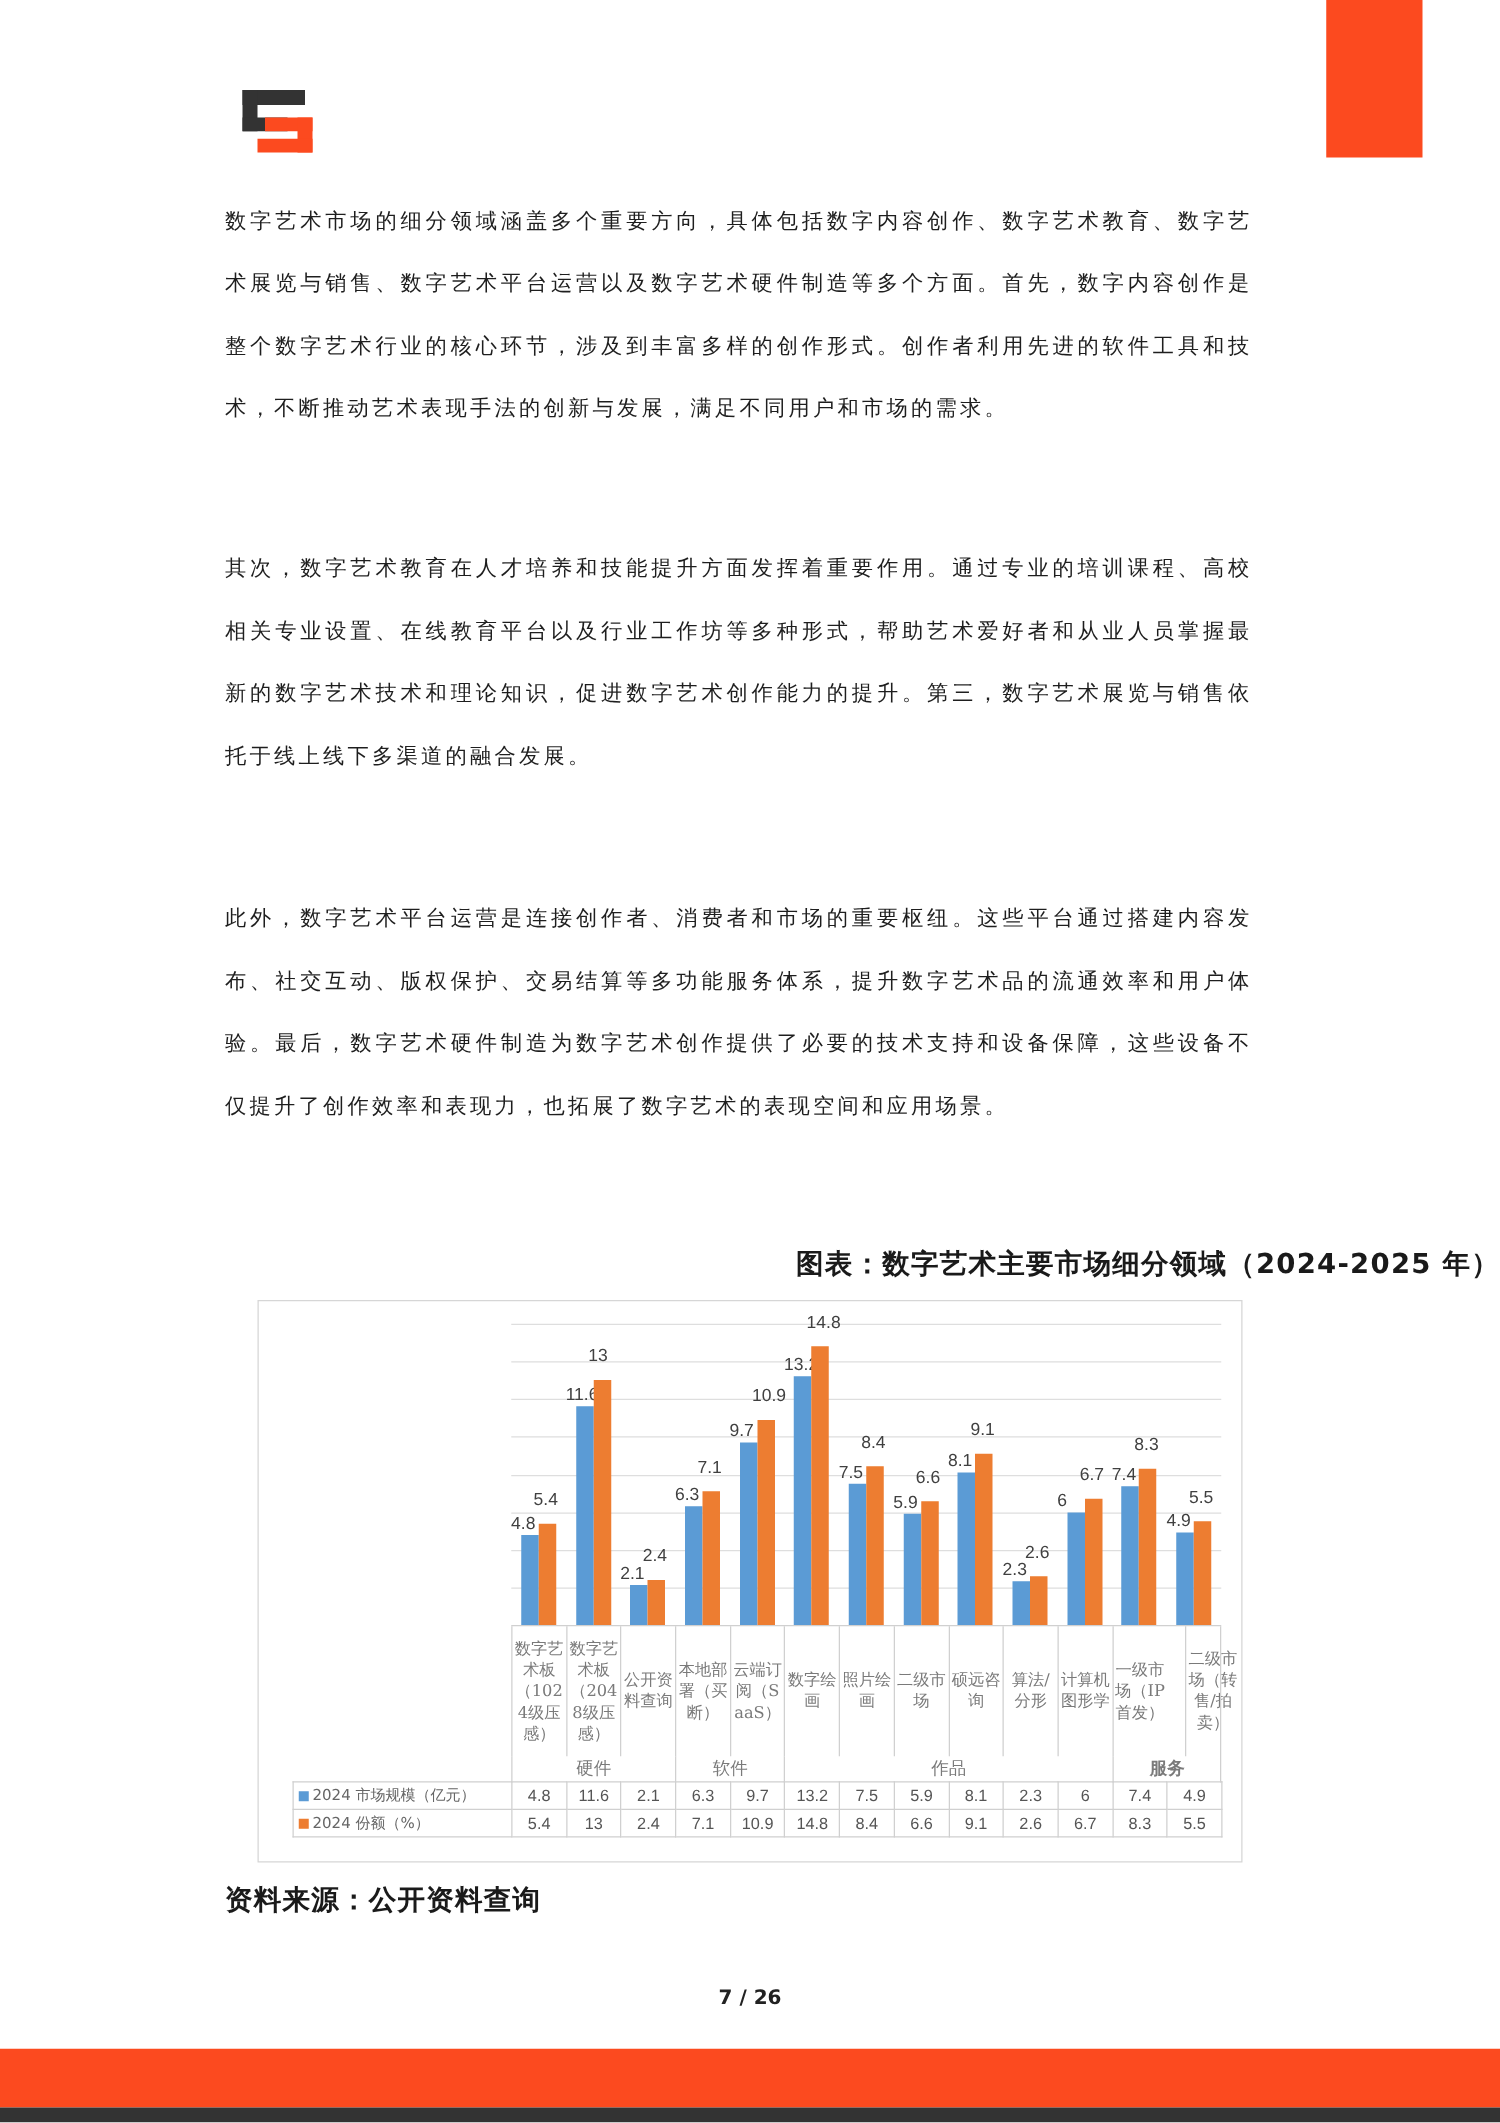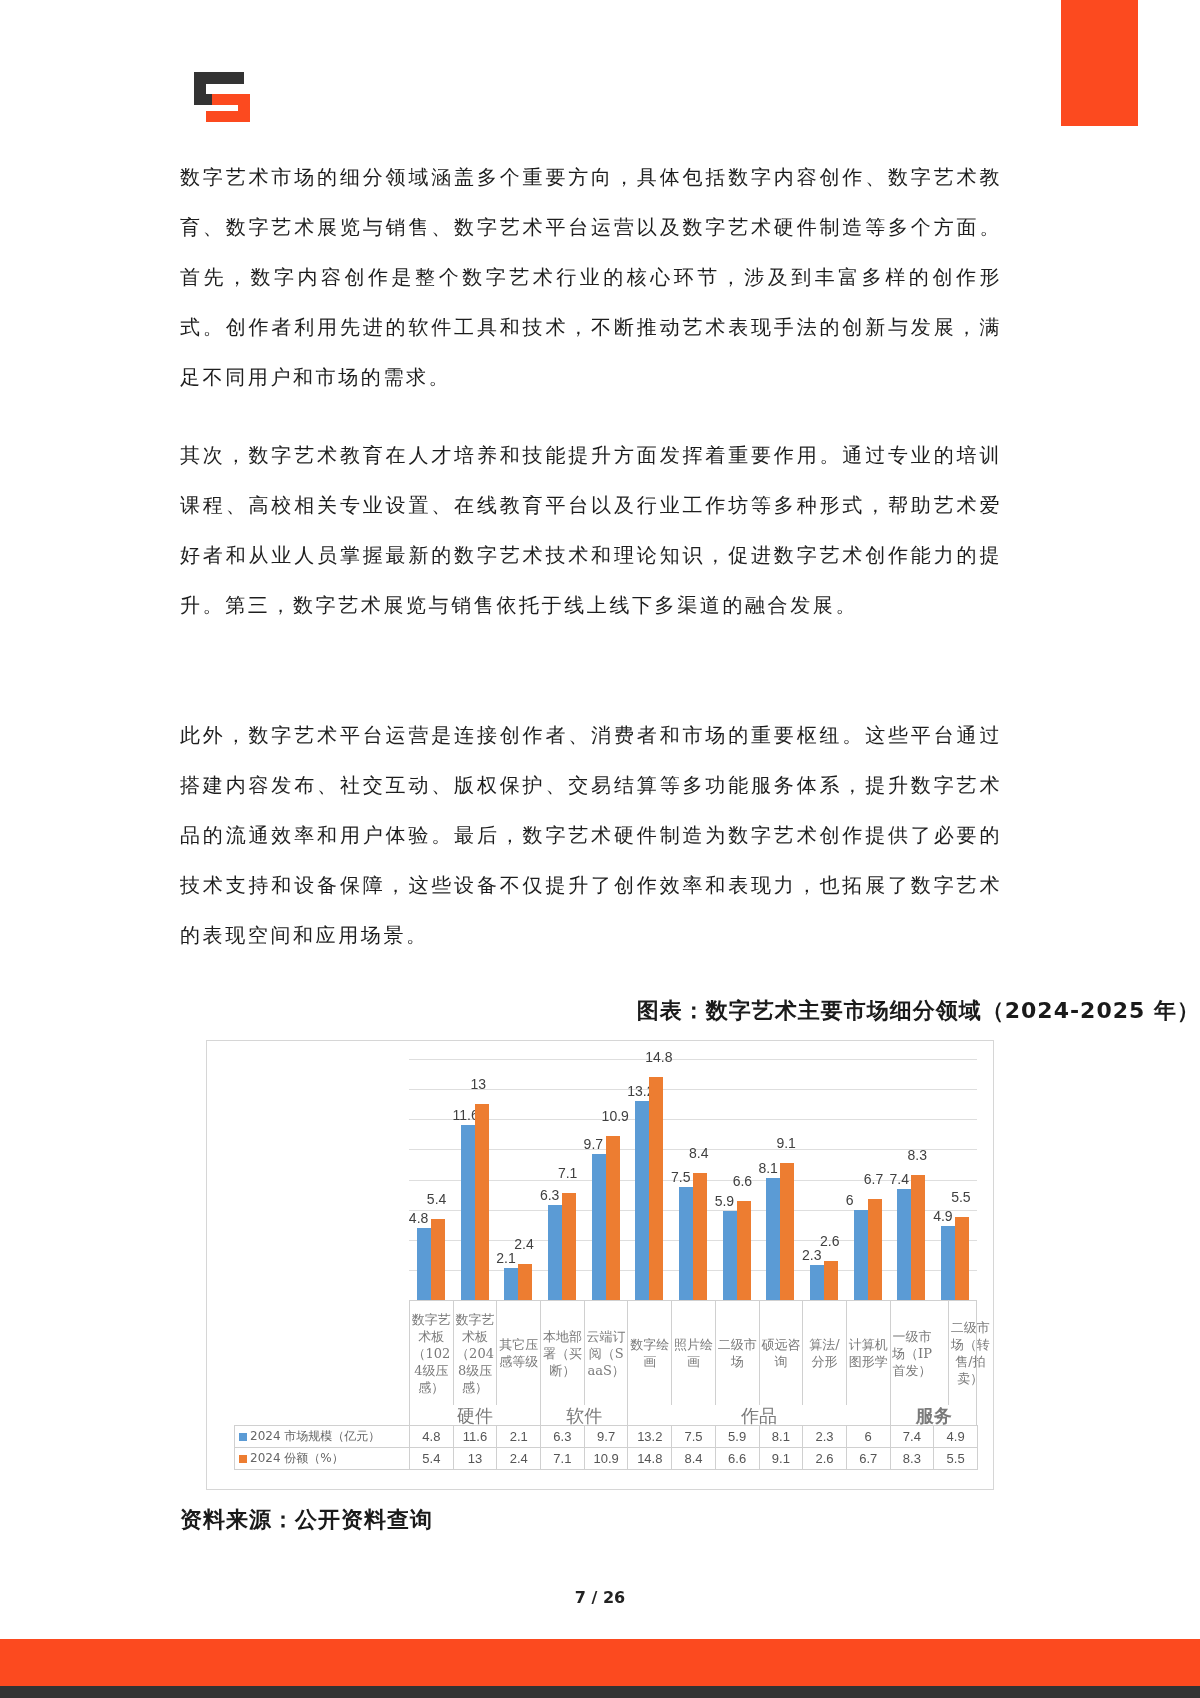--- a/index.html
+++ b/index.html
@@ -11,40 +11,40 @@
   .logo { position: absolute; left: 194px; top: 66px; height: 62px; display: flex; align-items: center; }
   .logo-mark { position: relative; width: 56px; height: 50px; margin-right: 10px; }
   .logo-mark .m1 { position: absolute; left: 0; top: 0; width: 50px; height: 12px; background: #333333; }
   .logo-mark .m2 { position: absolute; left: 0; top: 0; width: 12px; height: 33px; background: #333333; }
   .logo-mark .m3 { position: absolute; left: 0; top: 22px; width: 36px; height: 11px; background: #333333; }
   .logo-mark .m4 { position: absolute; left: 18px; top: 22px; width: 38px; height: 11px; background: #fc4a1f; }
   .logo-mark .m5 { position: absolute; left: 44px; top: 22px; width: 12px; height: 28px; background: #fc4a1f; }
   .logo-mark .m6 { position: absolute; left: 12px; top: 39px; width: 44px; height: 11px; background: #fc4a1f; }
   .logo-text { font-size: 52px; letter-spacing: 4px; color: #3a3a3a; font-weight: normal; line-height: 1; }
 
-  .body-text { position: absolute; left: 180px; width: 822px; font-size: 20px; line-height: 50px; letter-spacing: 2.6px; color: #1e1e1e; text-align: justify; }
+  .body-text { position: absolute; left: 180px; width: 822px; font-size: 17px; line-height: 50px; letter-spacing: 2.6px; color: #1e1e1e; text-align: justify; }
   .p1 { top: 152px; }
   .p2 { top: 430px; }
   .p3 { top: 710px; }
 
   .chart-title { position: absolute; left: 0; width: 1200px; top: 996px; text-align: right; font-size: 22px; font-weight: bold; color: #1a1a1a; letter-spacing: 1px; }
 
   .chart-box { position: absolute; left: 206px; top: 1040px; width: 788px; height: 450px; border: 1px solid #d6d6d6; background: #fff; }
 
   .plot { position: absolute; left: 409px; top: 1059px; width: 568px; height: 241px; }
   .grid { position: absolute; left: 0; width: 568px; height: 1px; background: #dedede; }
   .bar { position: absolute; width: 14px; }
   .bar.blue { background: #5b9bd5; }
   .bar.orange { background: #ed7d31; }
   .bar-label { position: absolute; font-size: 14px; color: #404040; white-space: nowrap; font-family: "Liberation Sans", sans-serif; }
 
   .cat-grid { position: absolute; left: 409px; top: 1300px; width: 568px; height: 125px; border-top: 1px solid #d0d0d0; }
   .cat-col { position: absolute; top: 0; height: 104px; border-left: 1px solid #d0d0d0; display: flex; align-items: center; justify-content: center; }
   .cat-label { font-family: "DejaVu Serif", serif; font-size: 13px; line-height: 17px; color: #7a7a7a; text-align: center; width: 42px; word-break: break-all; }
-  .grp-col { position: absolute; top: 104px; height: 21px; border-left: 1px solid #d0d0d0; text-align: center; font-family: "DejaVu Serif", serif; font-size: 18px; color: #7a7a7a; line-height: 21px; }
+  .grp-col { position: absolute; top: 104px; height: 21px; border-left: 1px solid #d0d0d0; text-align: center; font-family: "DejaVu Serif", serif; font-size: 14px; color: #7a7a7a; line-height: 21px; }
   .cat-right { position: absolute; right: 0; top: 0; width: 1px; height: 125px; background: #d0d0d0; }
 
   .data-table { position: absolute; left: 234px; top: 1425px; border-collapse: collapse; }
   .data-table td { border: 1px solid #d0d0d0; height: 22px; font-size: 13px; color: #555; text-align: center; font-family: "Liberation Sans", sans-serif; padding: 0; }
   .data-table td.leg { width: 175px; text-align: left; padding-left: 4px; font-family: "DejaVu Sans", sans-serif; font-size: 12px; color: #666; white-space: nowrap; }
   .data-table td.val { width: 43.7px; }
   .swatch { display: inline-block; width: 8px; height: 8px; margin-right: 3px; vertical-align: middle; }
 
   .source { position: absolute; left: 180px; top: 1505px; font-size: 22px; font-weight: bold; color: #1a1a1a; letter-spacing: 1px; }
 
@@ -140,21 +140,21 @@
     <div class="bar-label" style="left: 542.154px; top: 130.156px;">5.5</div>
   </div>
 <div class="cat-grid" id="catgrid">
     <div class="cat-col" style="left: 0px; width: 43.6923px;">
       <div class="cat-label">数字艺术板（1024级压感）</div>
     </div>
     <div class="cat-col" style="left: 43.6923px; width: 43.6923px;">
       <div class="cat-label">数字艺术板（2048级压感）</div>
     </div>
     <div class="cat-col" style="left: 87.3846px; width: 43.6923px;">
-      <div class="cat-label">其它压感等级</div>
+      <div class="cat-label">公开资料查询</div>
     </div>
     <div class="cat-col" style="left: 131.077px; width: 43.6923px;">
       <div class="cat-label">本地部署（买断）</div>
     </div>
     <div class="cat-col" style="left: 174.769px; width: 43.6923px;">
       <div class="cat-label">云端订阅（SaaS）</div>
     </div>
     <div class="cat-col" style="left: 218.462px; width: 43.6923px;">
       <div class="cat-label">数字绘画</div>
     </div>

